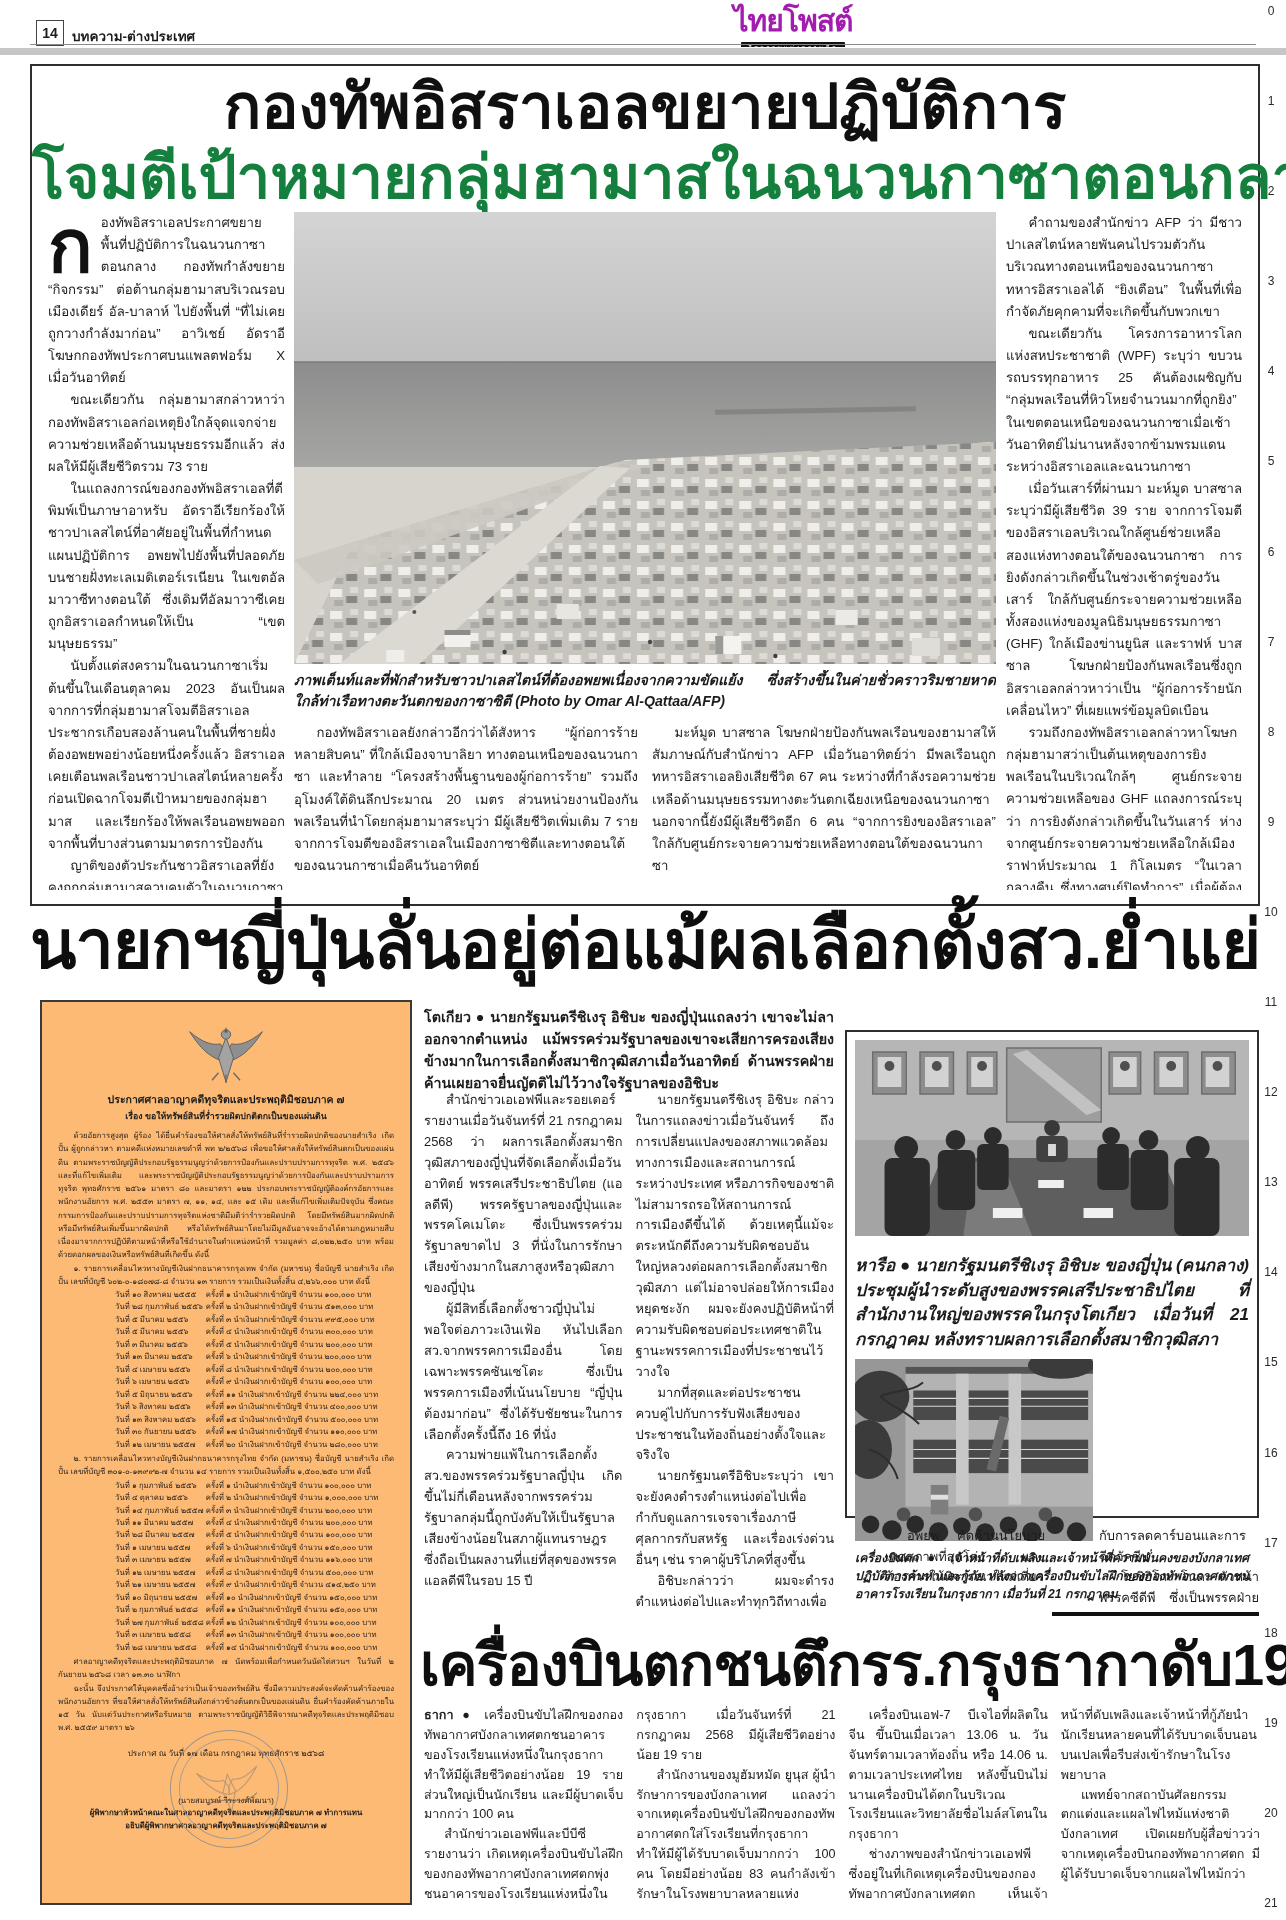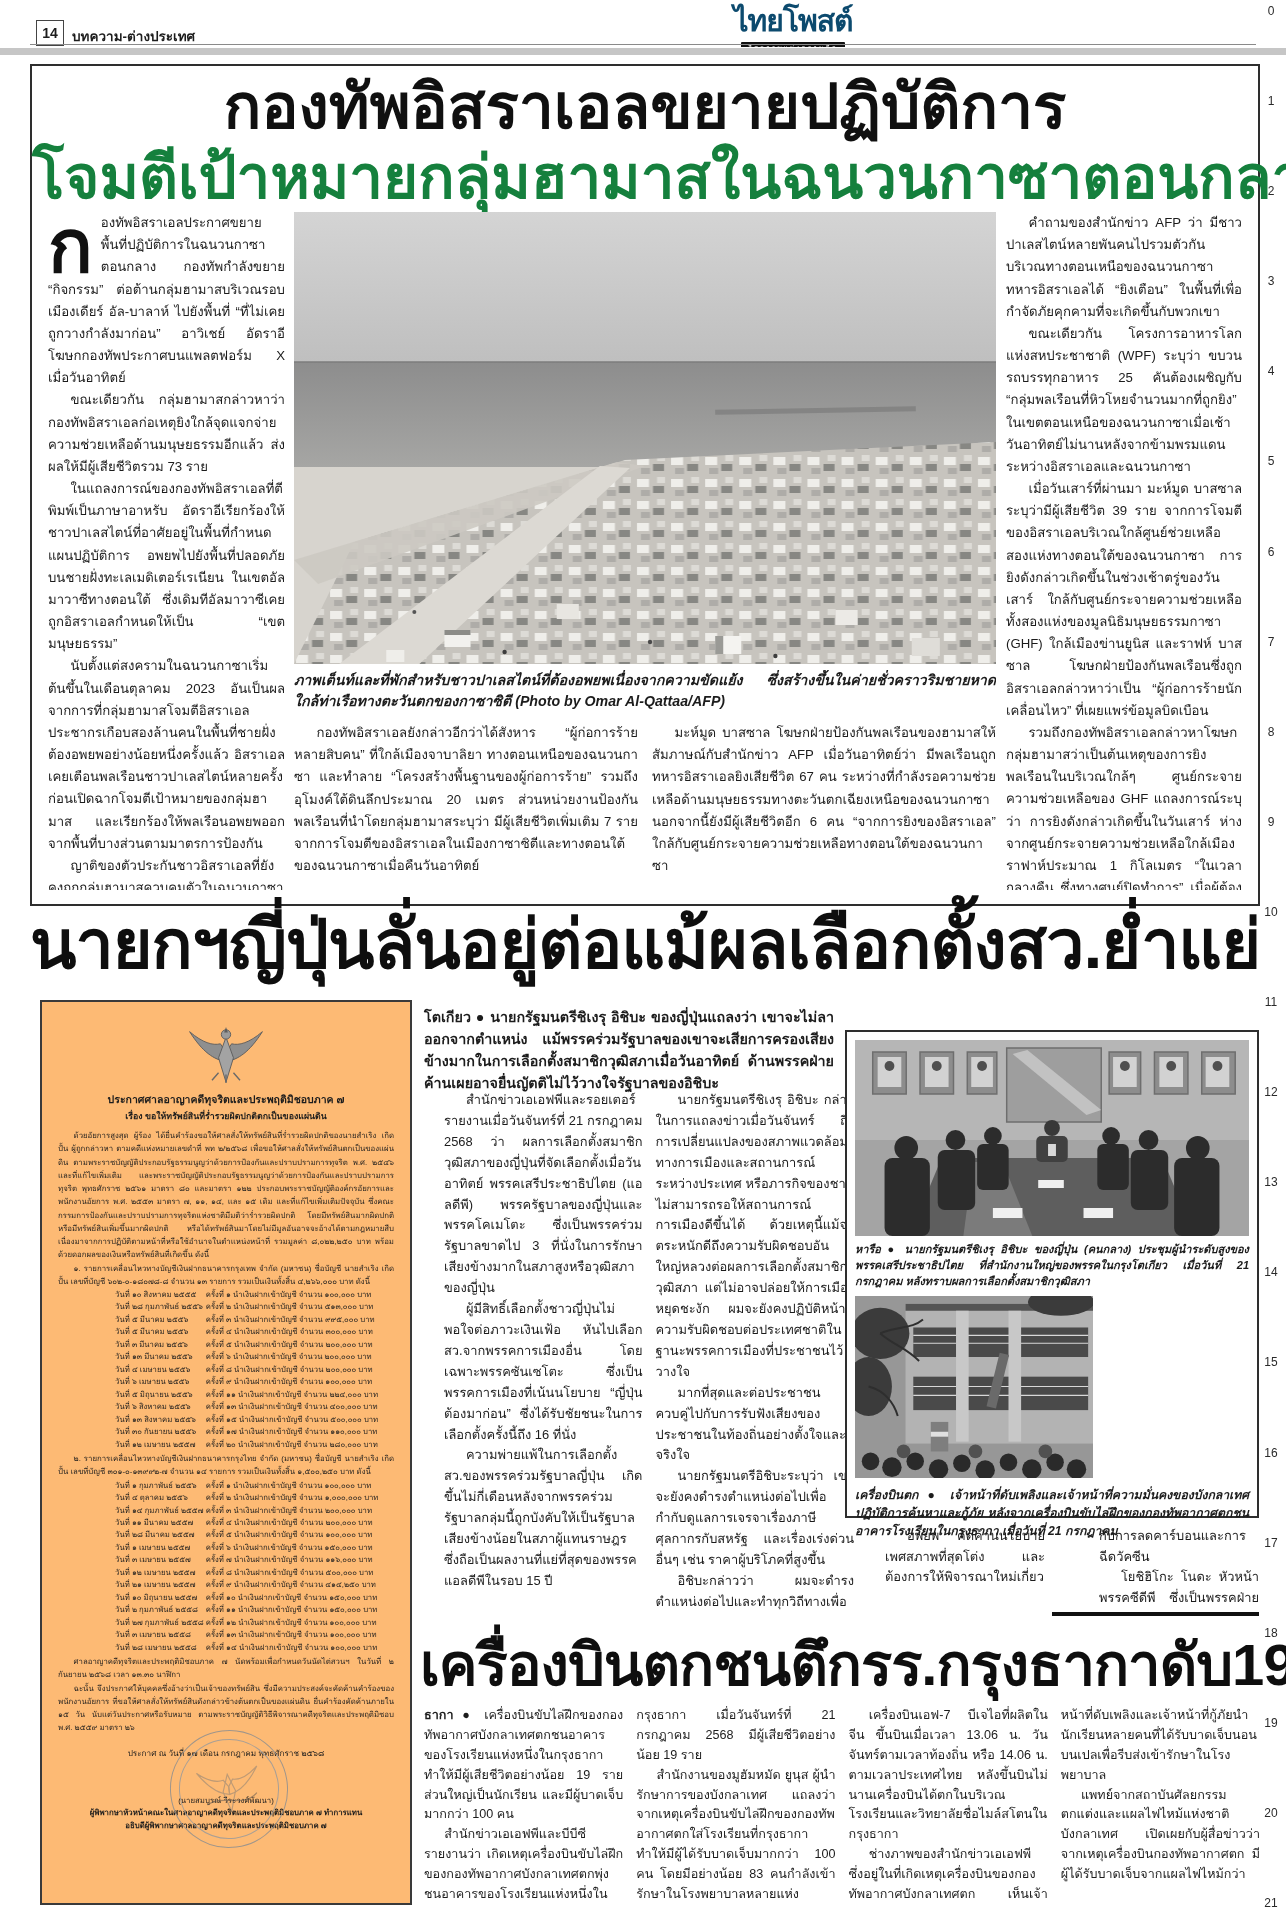--- a/index.html
+++ b/index.html
@@ -5,21 +5,21 @@
   html,body{margin:0;padding:0;background:#e9e9e9;}
   #page{position:relative;width:1286px;height:1920px;background:#fff;overflow:hidden;
         font-family:"Liberation Sans","DejaVu Sans",sans-serif;color:#1c1c1c;}
   .abs{position:absolute;}
   p{margin:0;}
   
   .pageno-box{left:36px;top:20px;width:26px;height:24px;border:1.5px solid #444;
     display:flex;align-items:center;justify-content:center;font-size:14px;font-weight:700;}
   .section-label{left:72px;top:25px;font-size:13.5px;font-weight:700;}
   .logo-wrap{left:718px;top:6px;width:150px;text-align:center;}
-  .logo{font-size:30px;font-weight:800;letter-spacing:-1px;color:#0c4a6e;line-height:1;}
+  .logo{font-size:30px;font-weight:800;letter-spacing:-1px;color:#a21caf;line-height:1;}
   .logo-tagline{display:inline-block;margin-top:2px;background:#111;color:#fff;
     font-size:6.5px;letter-spacing:2px;padding:1px 7px;border-radius:1px;}
   .rule-thin{left:30px;top:44px;width:1226px;height:1px;background:#8a8a8a;}
   .rule-band{left:0;top:47px;width:1286px;height:7px;background:#c6c6c6;border-top:1px solid #fff;}
   
   .ruler{right:4px;top:4px;height:1906px;width:22px;display:flex;flex-direction:column;
     justify-content:space-between;align-items:center;font-size:12px;color:#2a2a2a;}
   
   .article-box{left:30px;top:64px;width:1226px;height:838px;border:2.5px solid #2e2e2e;background:#fff;}
   .g-h1{left:0;top:8px;width:100%;text-align:center;font-weight:800;font-size:62px;line-height:1.05;
@@ -54,27 +54,27 @@
   .lentry{flex:1;}
   .cn-issued{text-align:center;font-size:8.2px;margin-top:12px;}
   .cn-signame{text-align:center;font-size:7.8px;margin-top:34px;}
   .cn-sigrole{text-align:center;font-size:7.8px;line-height:1.7;font-weight:bold;}
   .stamp{left:128px;top:728px;width:116px;height:116px;border:1.5px solid #8f8f8f;border-radius:50%;
     transform:rotate(-7deg);opacity:.85;display:flex;align-items:center;justify-content:center;}
   .stamp-inner{width:98px;height:98px;border:1px solid #9b9b9b;border-radius:50%;
     display:flex;align-items:center;justify-content:center;}
   
   .j-lede{left:424px;top:1006px;width:410px;font-size:14.3px;font-weight:700;line-height:1.55;text-align:justify;}
-  .j-body{left:444px;top:1090px;width:410px;height:540px;column-count:2;column-gap:13px;
+  .j-body{left:424px;top:1090px;width:410px;height:540px;column-count:2;column-gap:13px;
     font-size:12.9px;line-height:1.62;text-align:justify;overflow:hidden;}
   .j-body p{text-indent:1.7em;}
   .photo-box{left:845px;top:1030px;width:414px;height:488px;border:2.5px solid #2e2e2e;
     padding:8px;box-sizing:border-box;background:#fff;}
   .photo-box svg{display:block;}
-  .pb-cap1{font-size:11px;font-weight:700;font-style:italic;line-height:1.45;text-align:justify;margin-top:6px;}
+  .pb-cap1{font-size:17px;font-weight:700;font-style:italic;line-height:1.45;text-align:justify;margin-top:18px;}
   .pb-row{display:flex;gap:8px;margin-top:6px;flex-direction:column;}
   .pb-cap2{flex:1;font-size:12.2px;font-weight:700;font-style:italic;line-height:1.5;text-align:justify;}
   .cap-label{font-style:italic;font-weight:800;}
   .j-tail{left:845px;top:1526px;width:414px;height:86px;column-count:2;column-gap:14px;
     font-size:12.9px;line-height:1.6;text-align:justify;overflow:hidden;}
   .j-tail p{text-indent:1.7em;margin-left:40px;}
   .divider{left:1052px;top:1612px;width:207px;height:4px;background:#111;}
   
   .d-h{left:420px;top:1618px;width:840px;font-size:58px;font-weight:800;white-space:nowrap;
     color:#0e0e0e;letter-spacing:-1px;}

